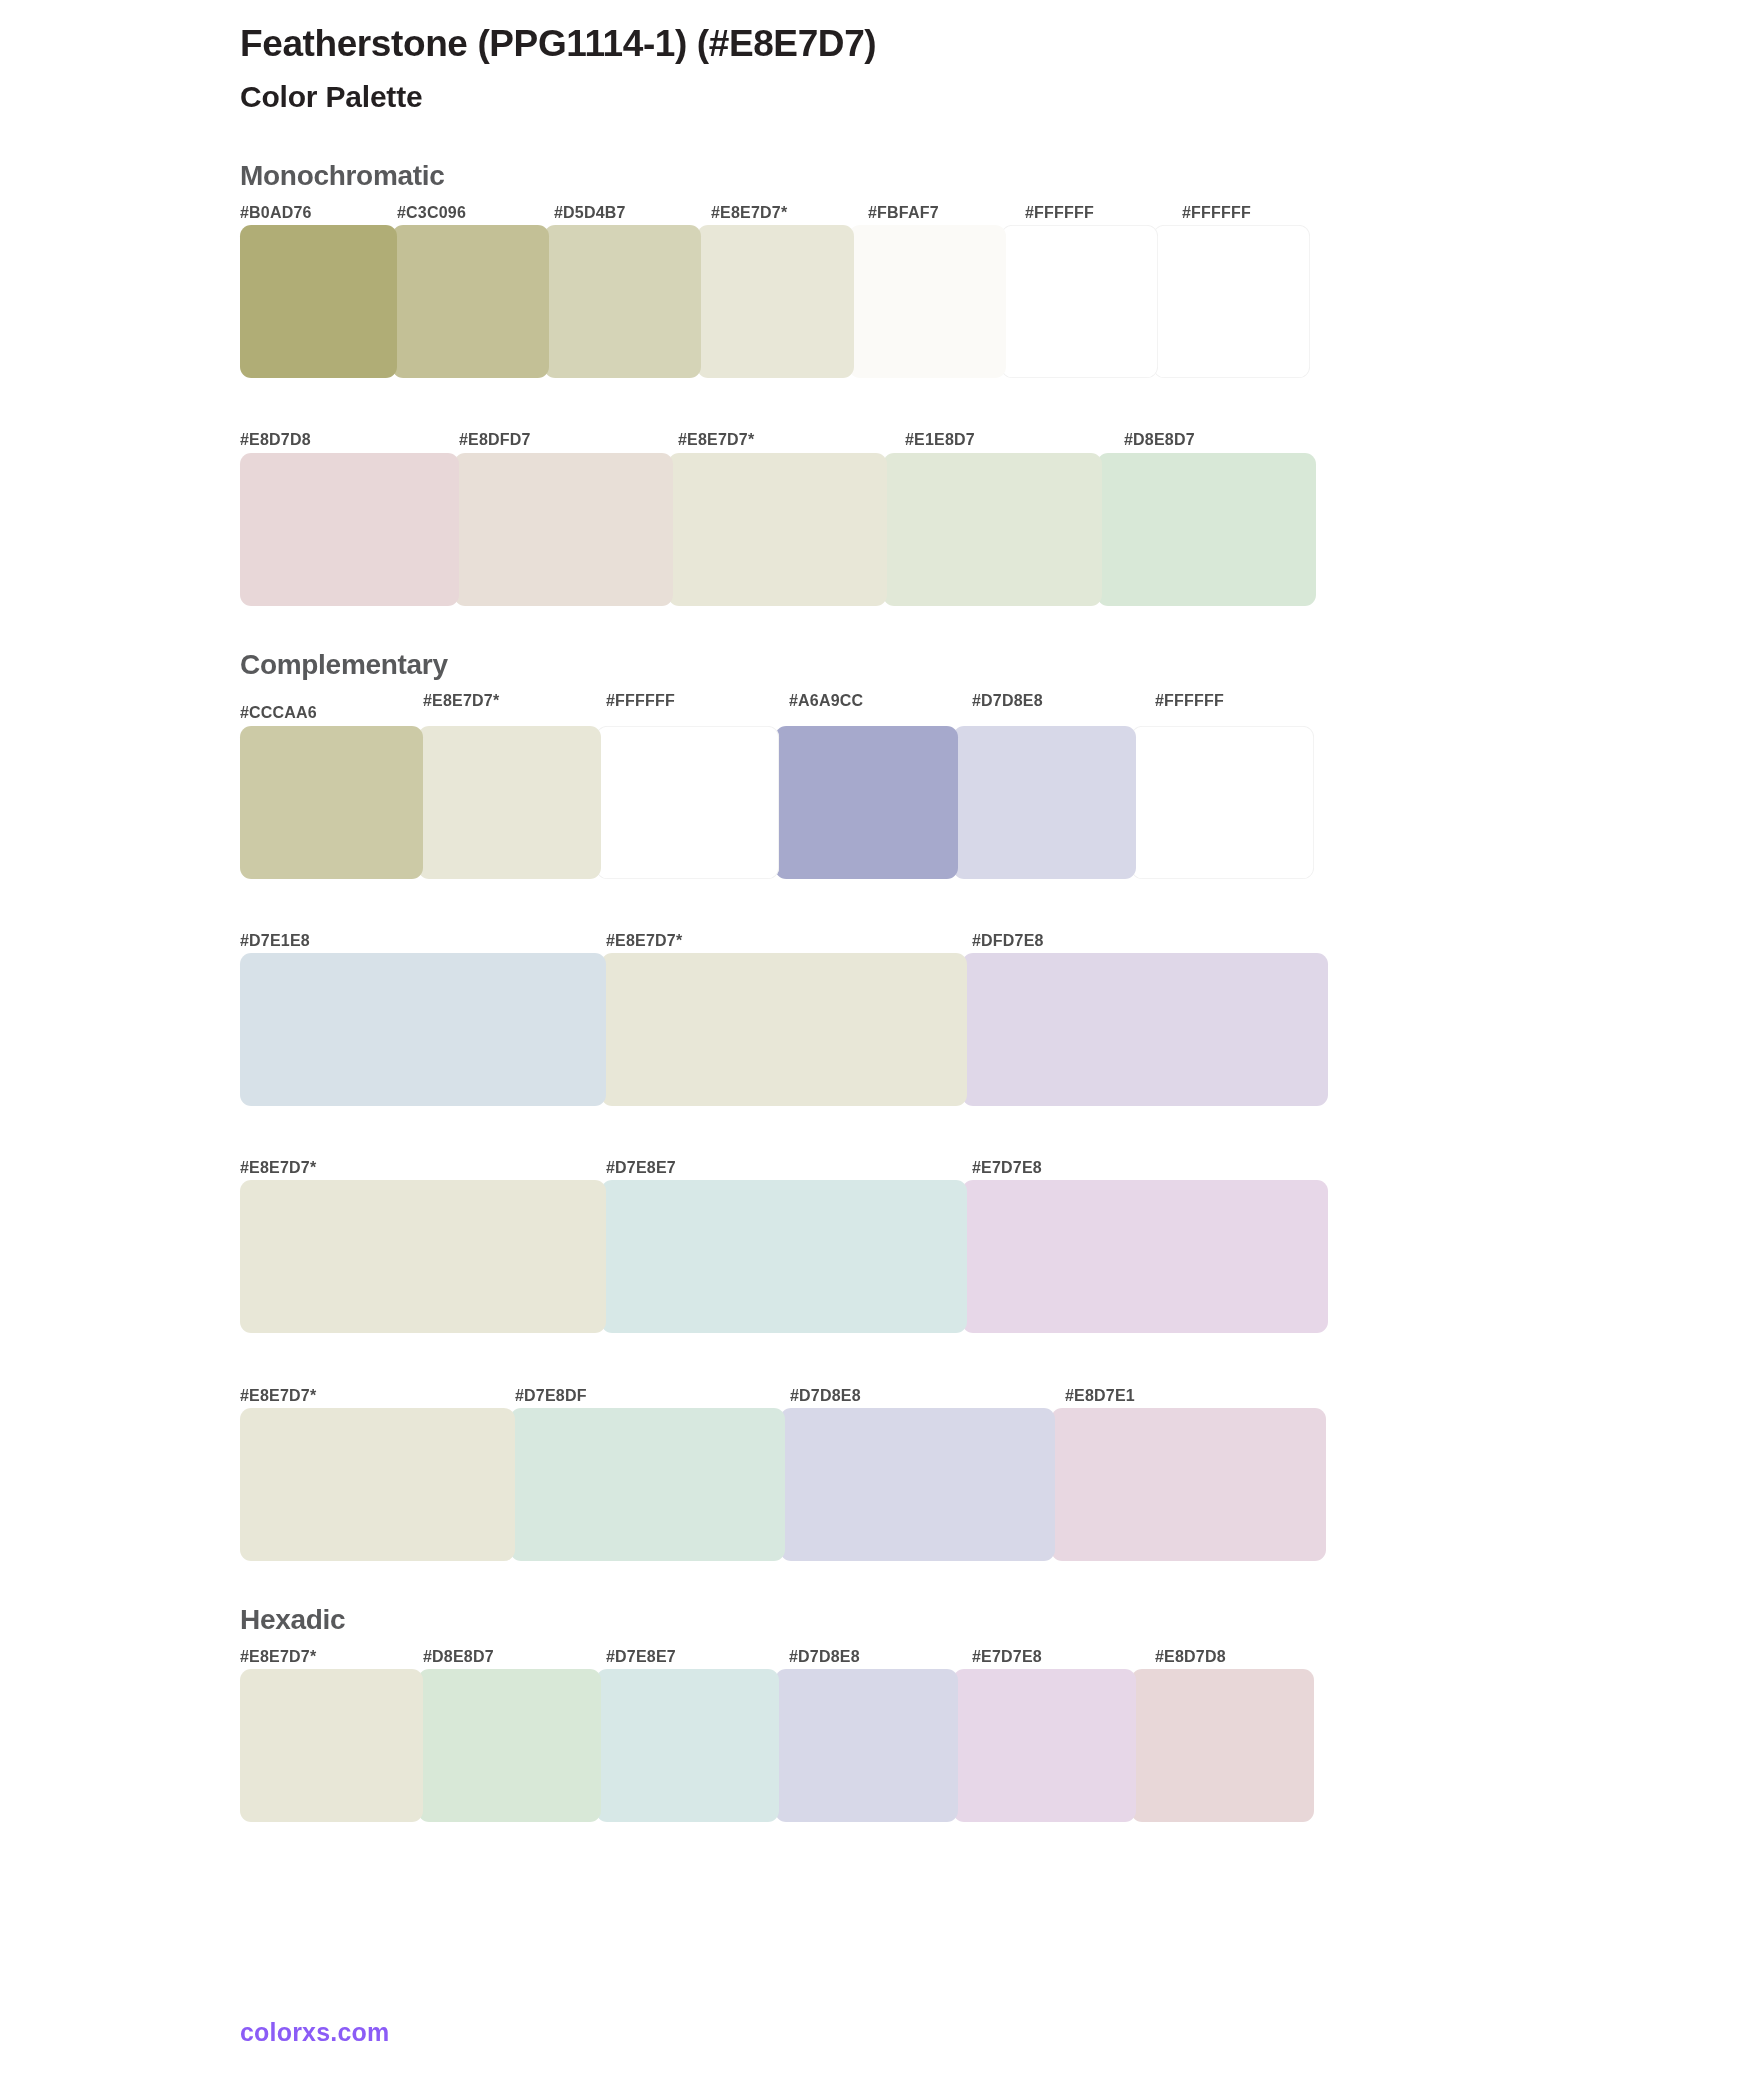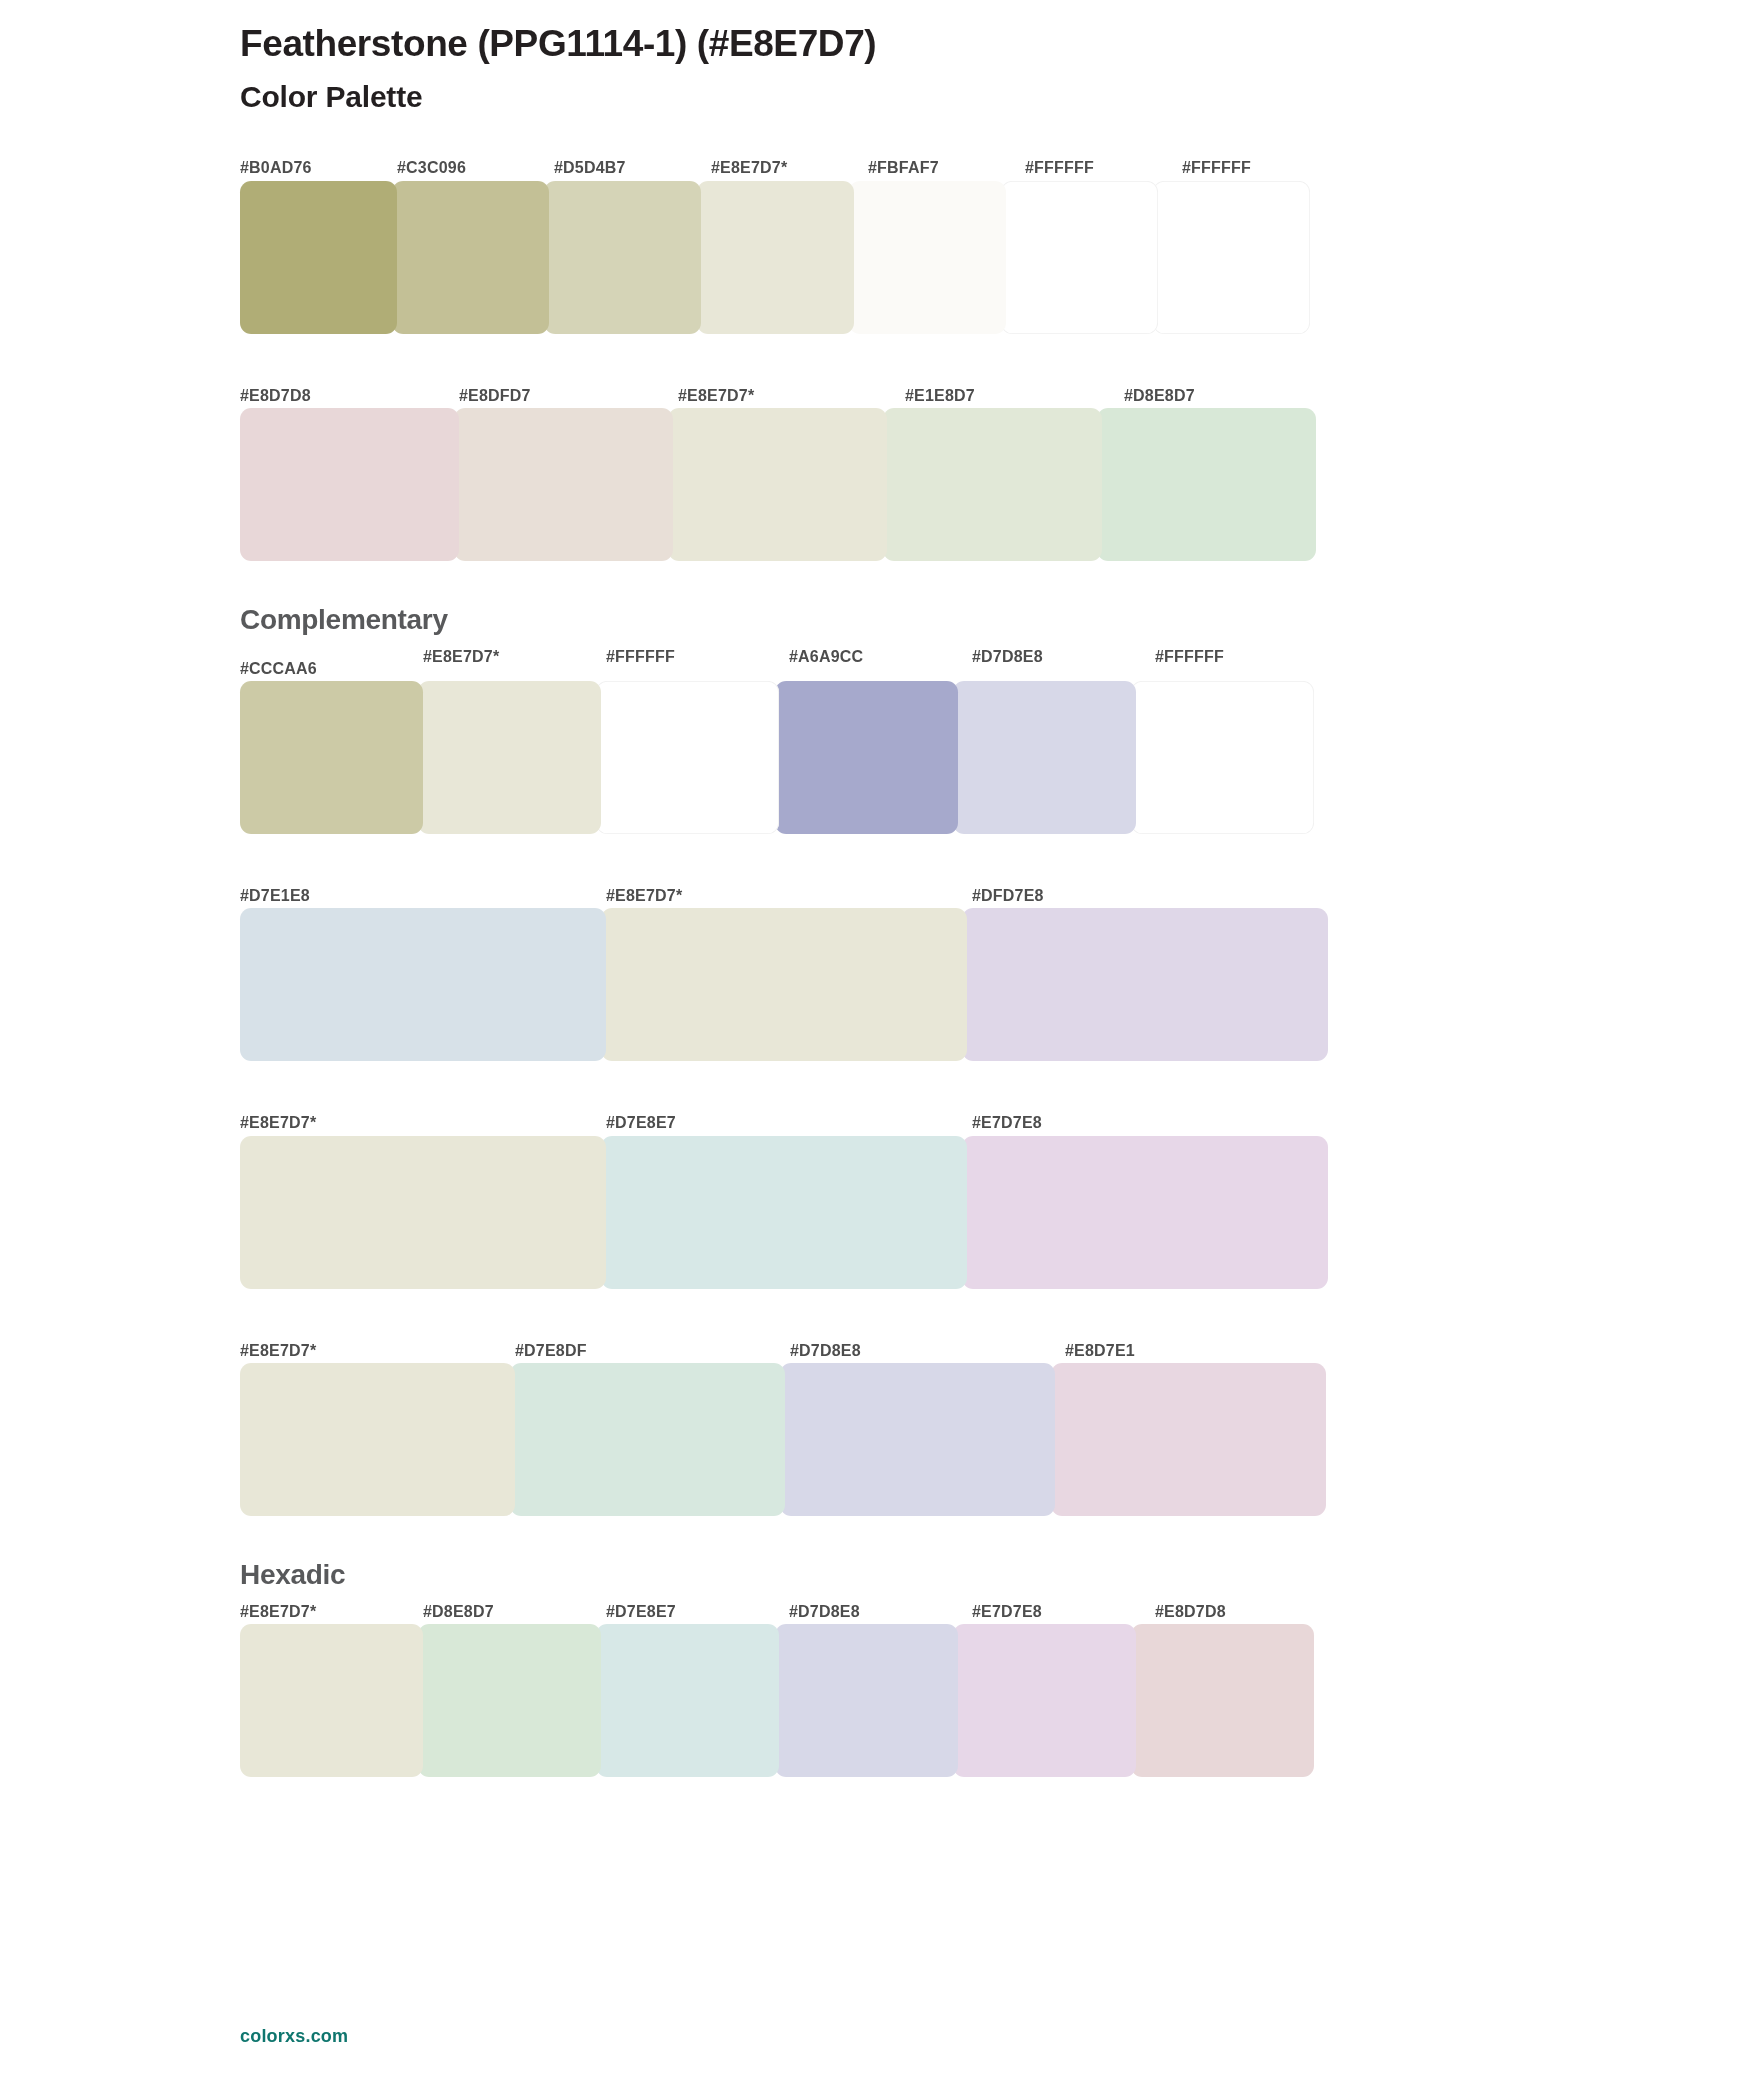--- a/index.html
+++ b/index.html
@@ -68,37 +68,38 @@
     margin-right: -4.8px;
   }
   .swatch.is-white {
     box-shadow: inset 0 0 0 0.8px #f0f0f0;
   }
   .gap-after-row { height: 42px; }
   .footer {
     position: absolute;
     left: 240px;
     bottom: 30px;
-    font-size: 18px;
-    font-weight: bold;
-    color: #0f766e;
+    font-size: 25px;
+    font-weight: bold;
+    color: #8b5cf6;
     letter-spacing: 0.2px;
   }
 </style>
 </head>
 <body>
 
 <div class="page">
   <div class="inner">
 
     <h1 class="title">Featherstone (PPG1114-1) (#E8E7D7)</h1>
     <h2 class="subtitle">Color Palette</h2>
 
     <div class="sections" id="sections-root">
         <div class="section">
+          <div class="section-heading">Monochromatic</div>
           <div class="labels">
             <div class="label" style="width: 157px;">#B0AD76</div>
             <div class="label" style="width: 157px;">#C3C096</div>
             <div class="label" style="width: 157px;">#D5D4B7</div>
             <div class="label" style="width: 157px;">#E8E7D7*</div>
             <div class="label" style="width: 157px;">#FBFAF7</div>
             <div class="label" style="width: 157px;">#FFFFFF</div>
             <div class="label" style="width: 157px;">#FFFFFF</div>
           </div>
           <div class="swatches">

